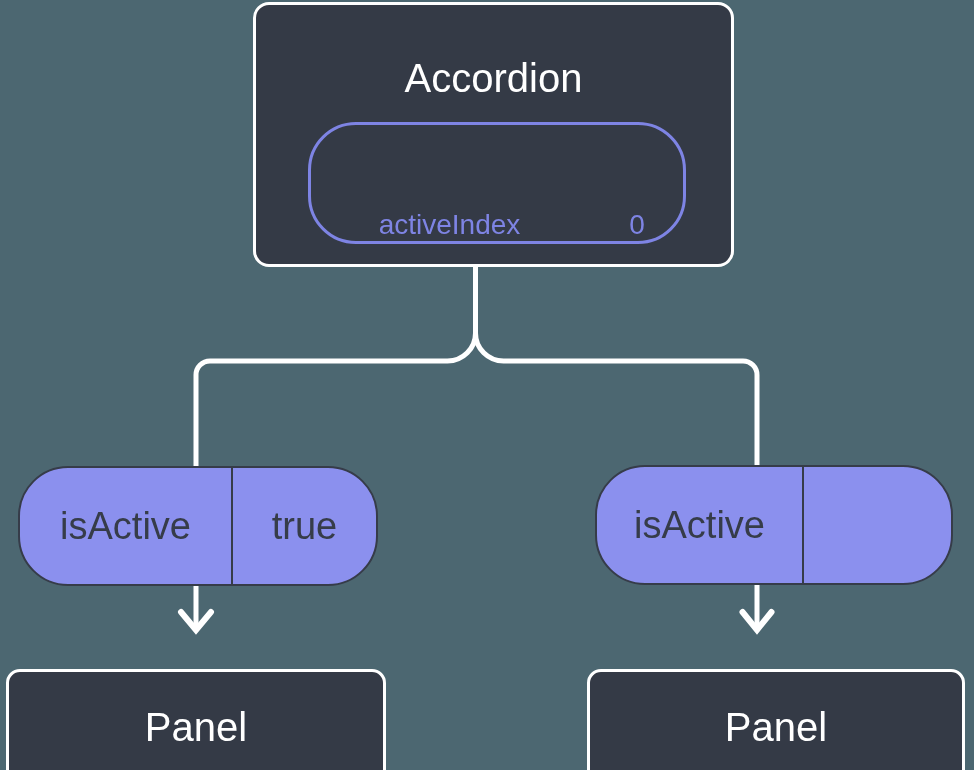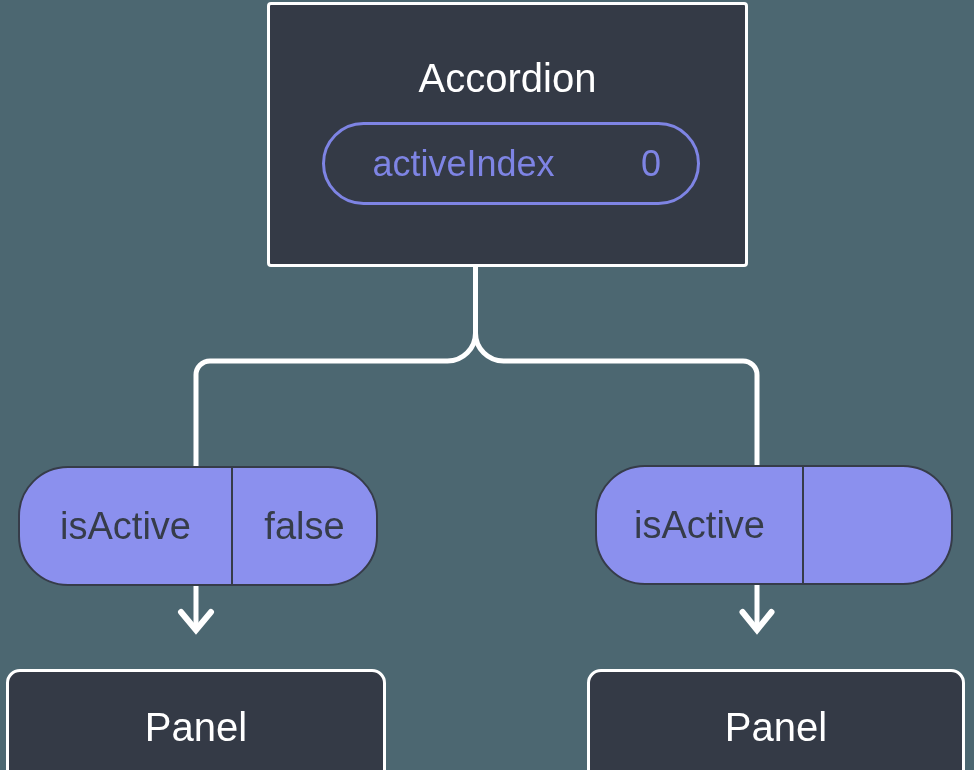--- a/index.html
+++ b/index.html
@@ -27,39 +27,39 @@
   .wire{stroke-width:5;stroke-linecap:round;}
   .arrowhead{stroke-width:6;stroke-linecap:round;stroke-linejoin:miter;}
 
   
   .node{
     position:absolute;z-index:2;
     background:var(--c-node_fill);
     border:3px solid var(--c-node_border);
     color:var(--c-node_text);
   }
-  .node-root{left:267px;top:2px;width:481px;height:265px;border-radius:4px;}
+  .node-root{left:253px;top:2px;width:481px;height:265px;border-radius:16px;}
   .node-title{
     position:absolute;left:0;right:0;top:50px;
     text-align:center;font-size:40px;line-height:46px;font-weight:500;
     color:var(--c-node_text);
   }
   .node-panel{
     display:flex;align-items:center;justify-content:center;
     font-size:40px;font-weight:500;border-radius:14px;margin-top:21px;
   }
   .panel-left{left:6px;top:648px;width:380px;height:116px;}
   .panel-right{left:587px;top:648px;width:378px;height:116px;}
 
   
   .state-pill{
-    position:absolute;left:52px;top:117px;width:378px;height:83px;
+    position:absolute;left:52px;top:117px;width:378px;height:122px;
     border:3px solid var(--c-accent);border-radius:48px;
-    display:flex;align-items:center;overflow:hidden;
-    color:var(--c-accent);font-size:36px;
+    display:flex;align-items:flex-end;overflow:hidden;
+    color:var(--c-accent);font-size:28px;
   }
   .state-pill .seg{display:flex;align-items:center;justify-content:center;}
   .state-pill .seg-label{width:277px;}
   .state-pill .seg-value{flex:1;}
   .state-pill .divider{width:3px;background:var(--c-accent);}
 
   
   .prop-pill{
     position:absolute;z-index:2;height:120px;
     background:var(--c-pill_fill);
@@ -92,21 +92,21 @@
     <div class="state-pill">
       <div class="seg seg-label">activeIndex</div>
       <div class="divider"></div>
       <div class="seg seg-value">0</div>
     </div>
   </div>
 
   <div class="prop-pill pill-left">
     <div class="seg seg-label">isActive</div>
     <div class="divider"></div>
-    <div class="seg seg-value">false</div>
+    <div class="seg seg-value">true</div>
   </div>
 
   <div class="prop-pill pill-right">
     <div class="seg seg-label">isActive</div>
     <div class="divider"></div>
   </div>
 
   <div class="node node-panel panel-left">
     <span>Panel</span>
   </div>

